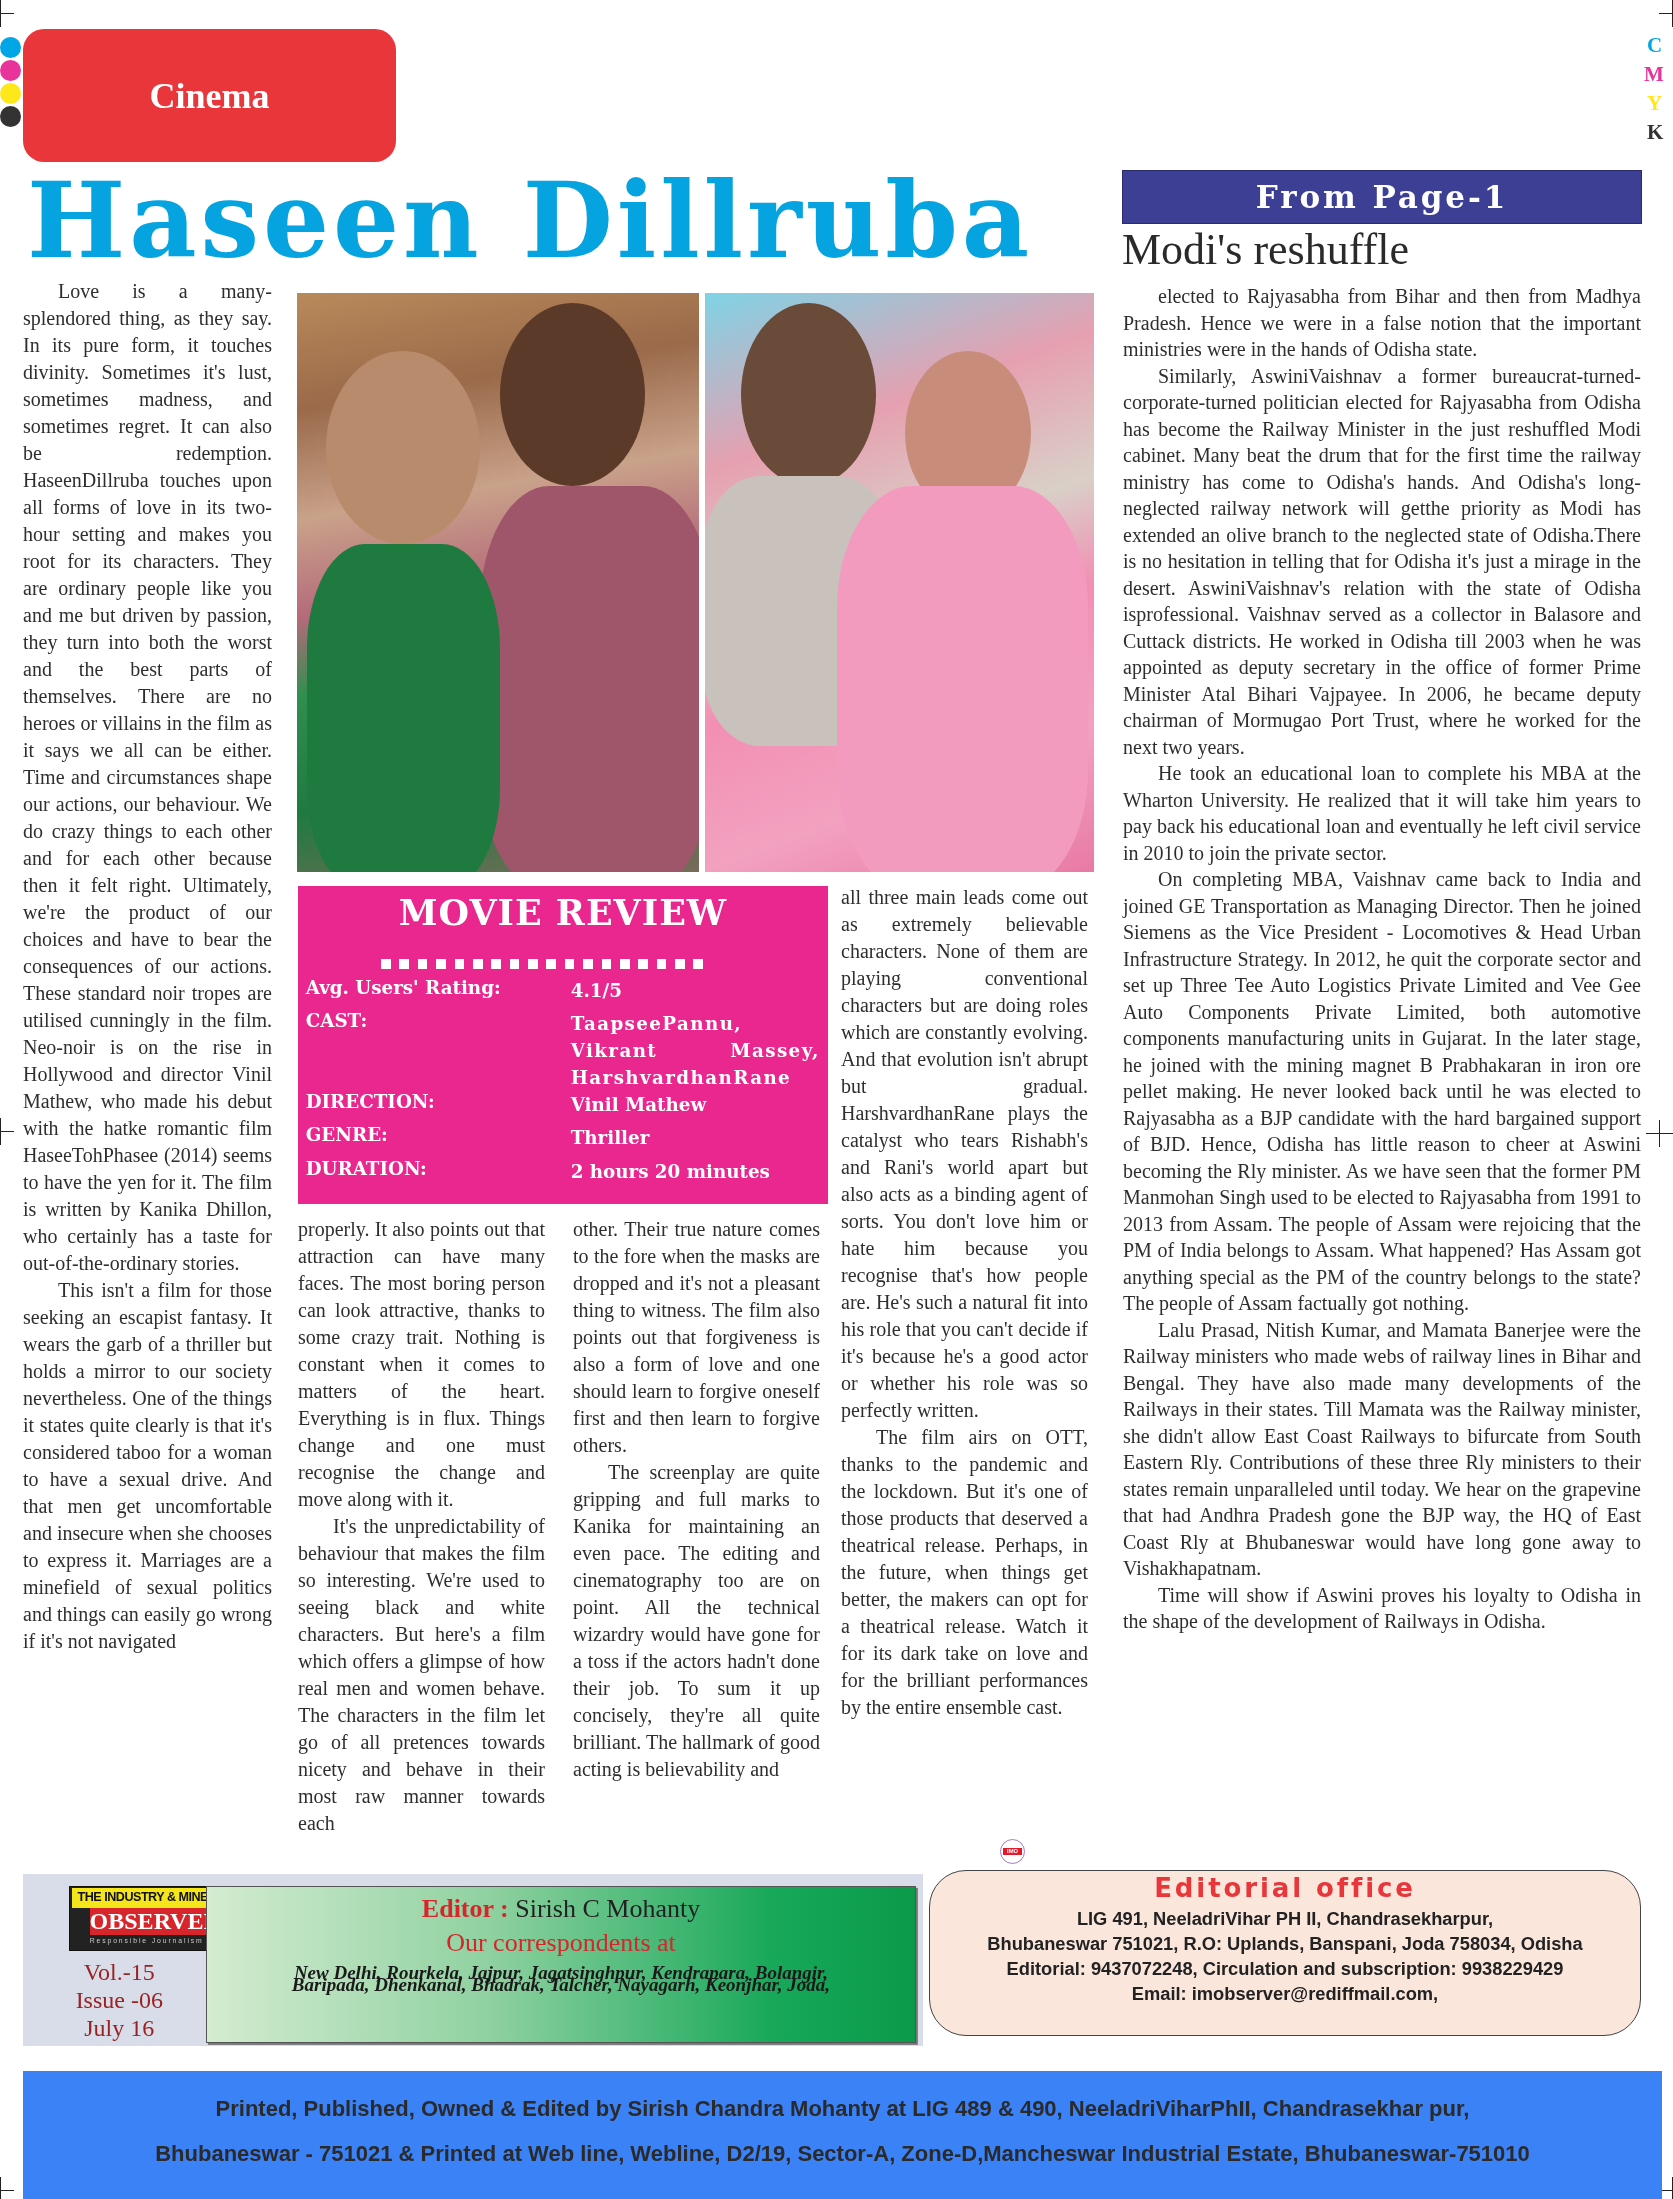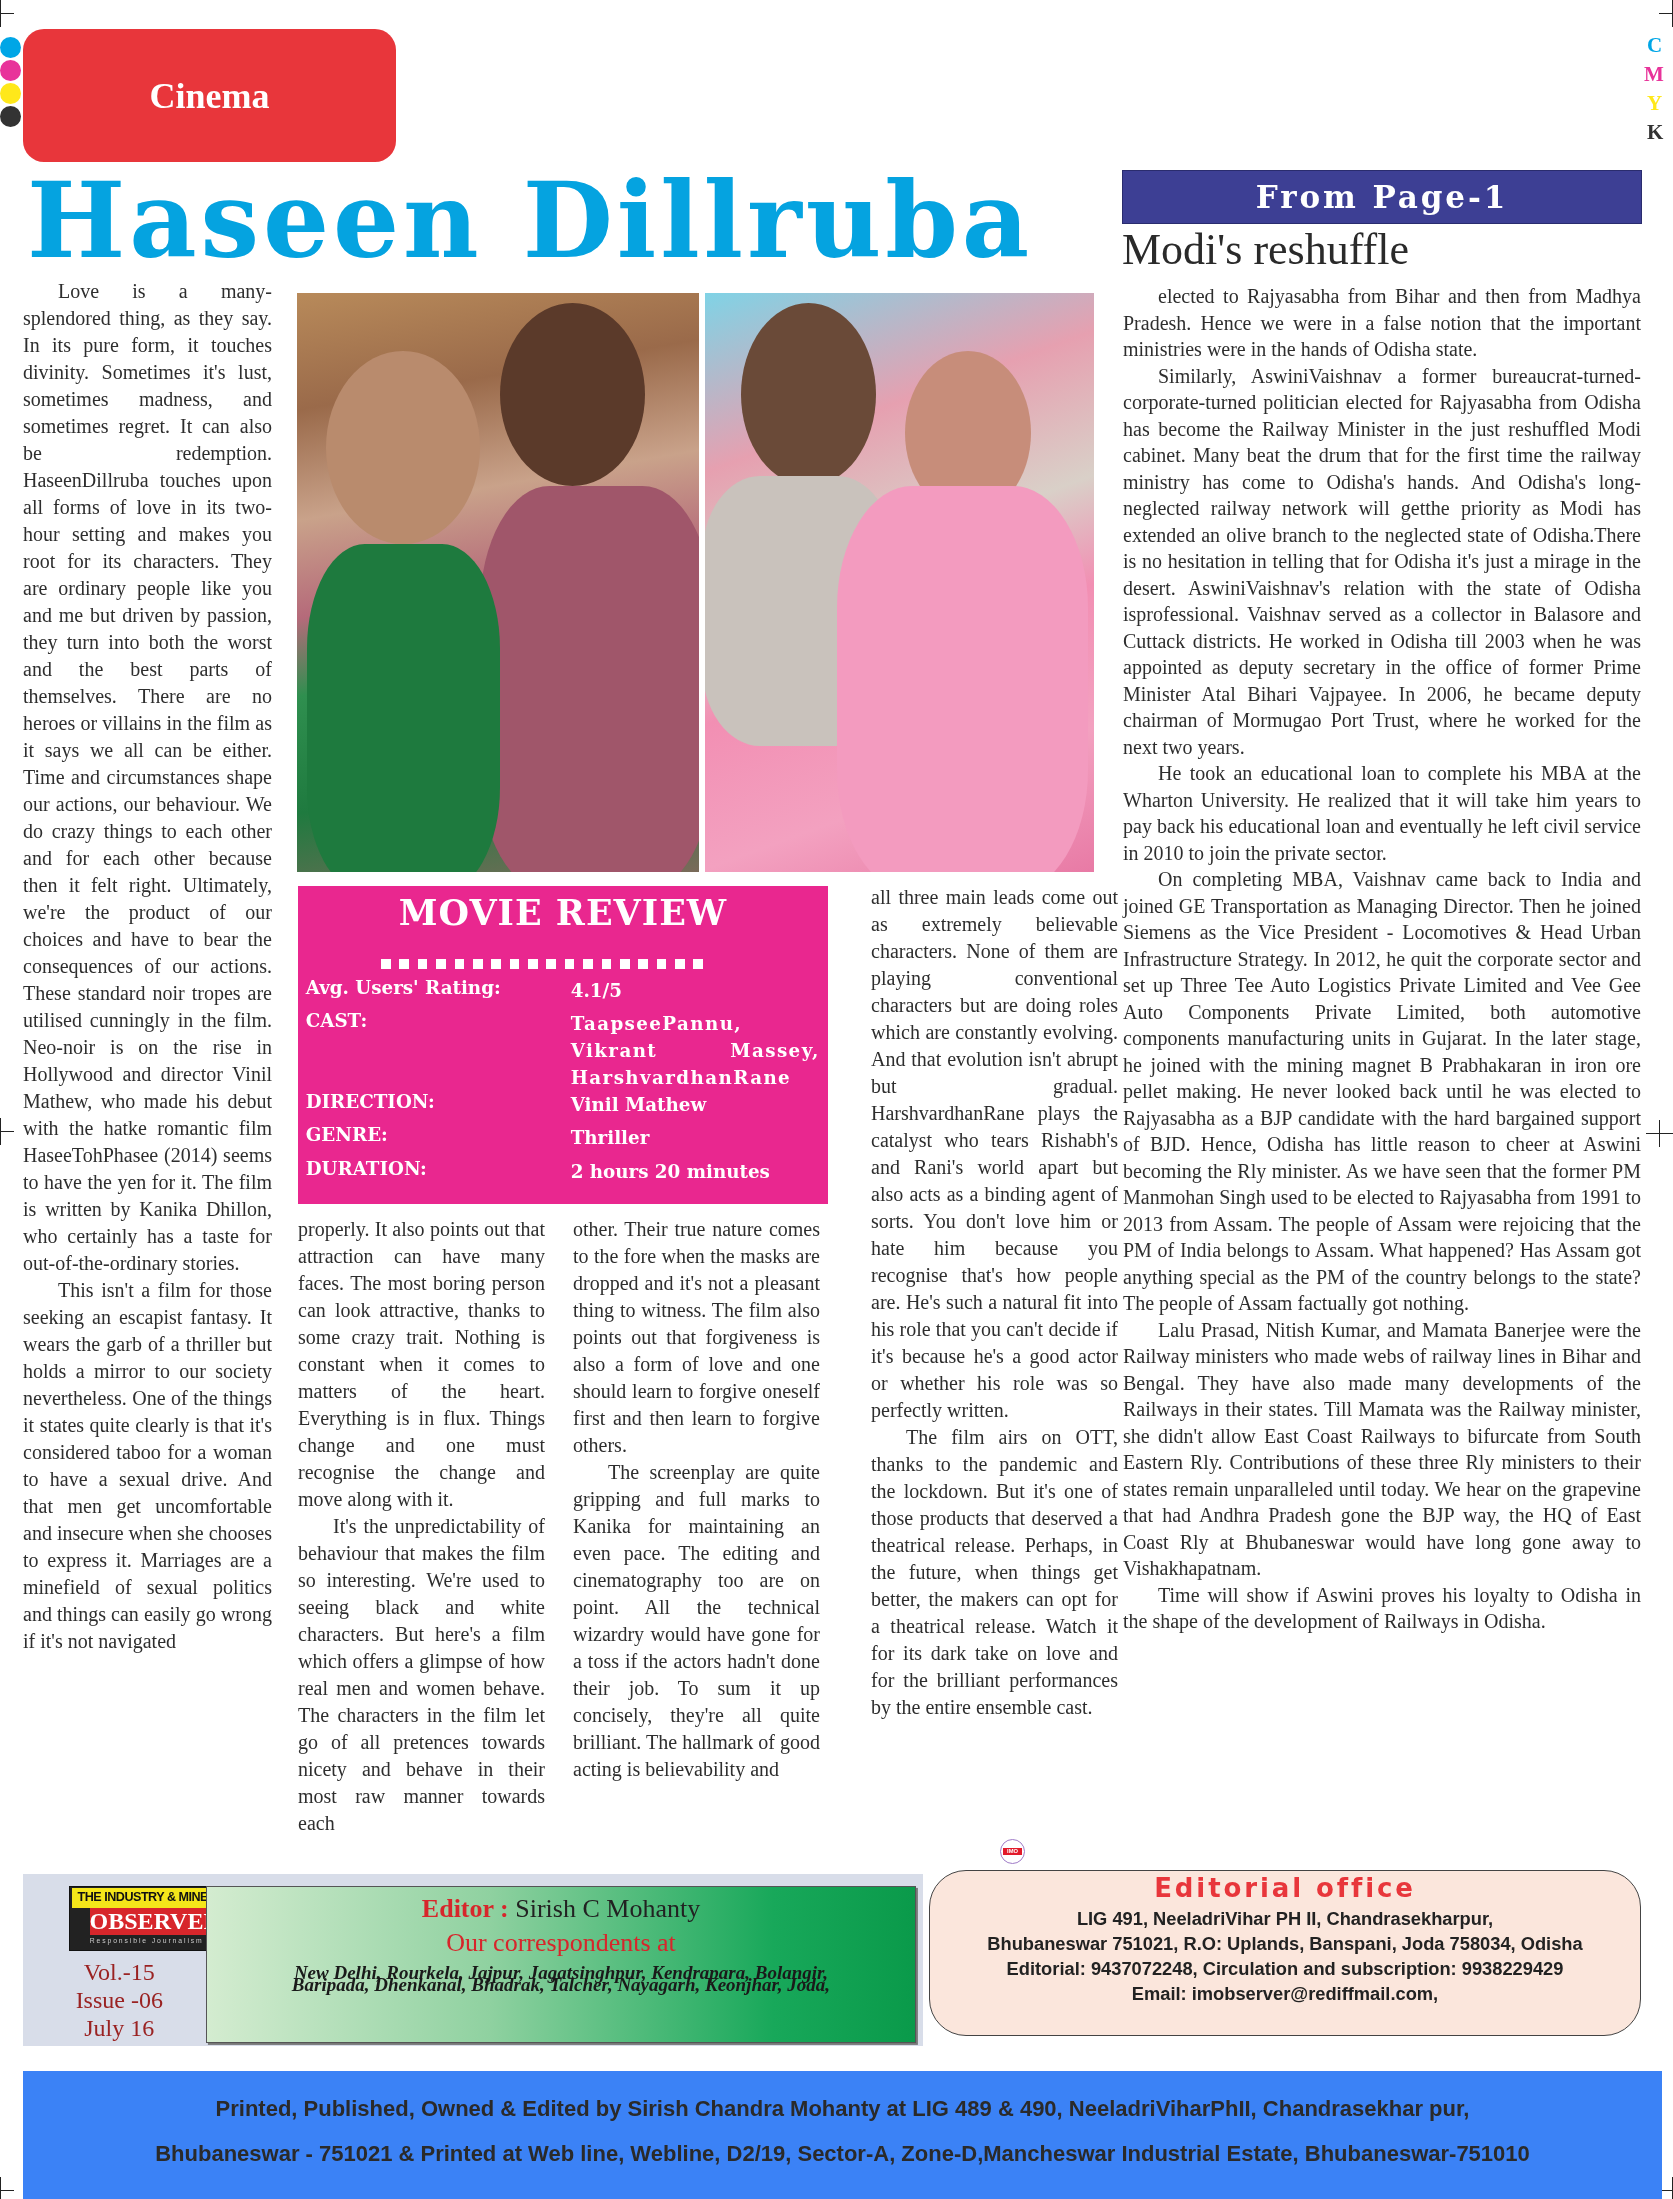--- a/index.html
+++ b/index.html
@@ -155,21 +155,21 @@
 <div class="col" style="left:298px; top:1216px; width:247px;">
   <p class="noindent">properly. It also points out that attraction can have many faces. The most boring person can look attractive, thanks to some crazy trait. Nothing is constant when it comes to matters of the heart. Everything is in flux. Things change and one must recognise the change and move along with it.</p>
   <p>It's the unpredictability of behaviour that makes the film so interesting. We're used to seeing black and white characters. But here's a film which offers a glimpse of how real men and women behave. The characters in the film let go of all pretences towards nicety and behave in their most raw manner towards each</p>
 </div>
 
 <div class="col" style="left:573px; top:1216px; width:247px;">
   <p class="noindent">other. Their true nature comes to the fore when the masks are dropped and it's not a pleasant thing to witness. The film also points out that forgiveness is also a form of love and one should learn to forgive oneself first and then learn to forgive others.</p>
   <p>The screenplay are quite gripping and full marks to Kanika for maintaining an even pace. The editing and cinematography too are on point. All the technical wizardry would have gone for a toss if the actors hadn't done their job. To sum it up concisely, they're all quite brilliant. The hallmark of good acting is believability and</p>
 </div>
 
-<div class="col" style="left:871px; top:884px; width:247px;">
+<div class="col" style="left:841px; top:884px; width:247px;">
   <p class="noindent">all three main leads come out as extremely believable characters. None of them are playing conventional characters but are doing roles which are constantly evolving. And that evolution isn't abrupt but gradual. HarshvardhanRane plays the catalyst who tears Rishabh's and Rani's world apart but also acts as a binding agent of sorts. You don't love him or hate him because you recognise that's how people are. He's such a natural fit into his role that you can't decide if it's because he's a good actor or whether his role was so perfectly written.</p>
   <p>The film airs on OTT, thanks to the pandemic and the lockdown. But it's one of those products that deserved a theatrical release. Perhaps, in the future, when things get better, the makers can opt for a theatrical release. Watch it for its dark take on love and for the brilliant performances by the entire ensemble cast.</p>
 </div>
 <div class="imo-badge" style="left:1000px; top:1839px;">
     <span>IMO</span>
   </div>
 
 <div class="abs from-banner">From Page-1</div>
 <div class="abs right-headline">Modi's reshuffle</div>
 <div class="col" style="left:1123px; top:283px; width:518px; line-height:26.5px; font-size:20px;">

